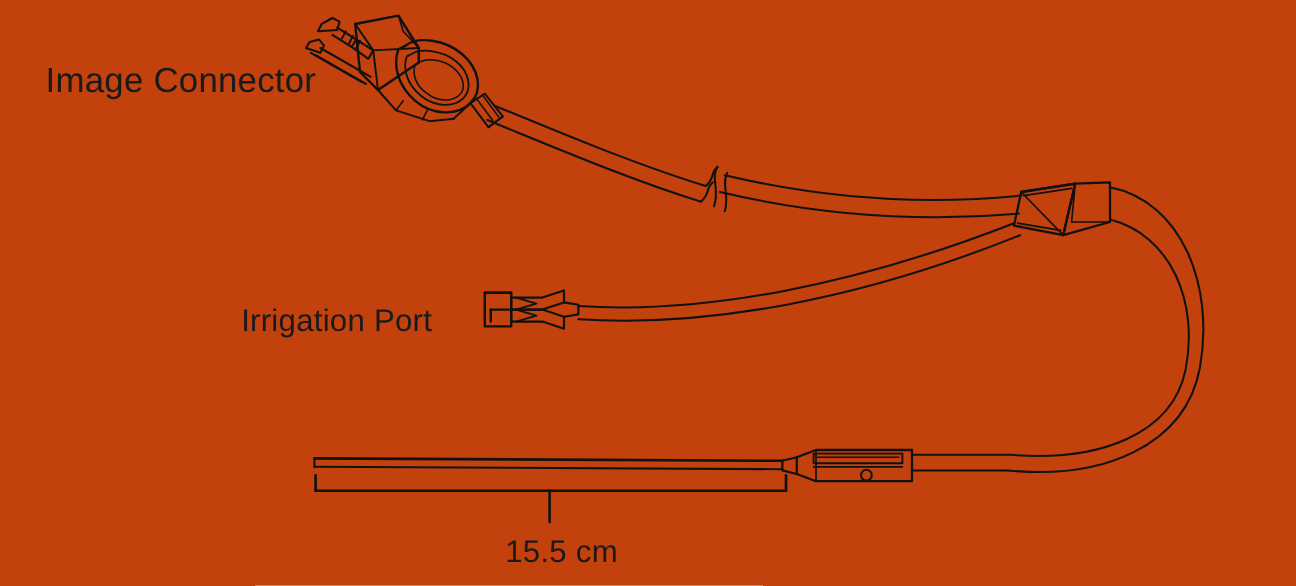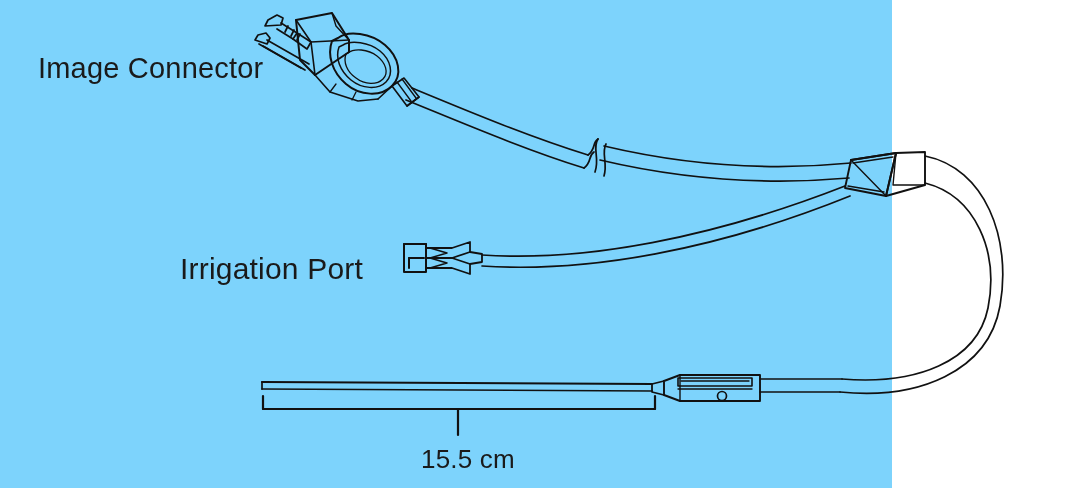--- a/index.html
+++ b/index.html
@@ -1,22 +1,22 @@
 <!DOCTYPE html>
 <html><head>
 <meta charset="utf-8">
 <style>
   html,body{margin:0;padding:0;background:#ffffff;}
   body{width:1080px;height:488px;overflow:hidden;
        font-family:"Liberation Sans",sans-serif;color:#111111;}
-  #stage{position:relative;width:892px;height:488px;background:#7dd3fc;}
+  #stage{position:relative;width:1080px;height:488px;background:#c2410c;}
   #art{position:absolute;left:0;top:0;width:1080px;height:488px;}
   .lbl{position:absolute;white-space:nowrap;color:#1a1a1a;}
   #lbl-image-connector{left:38px;top:52px;font-size:29px;letter-spacing:0.2px;}
-  #lbl-irrigation-port{left:180px;top:252px;font-size:30px;letter-spacing:0.2px;}
+  #lbl-irrigation-port{left:201px;top:252px;font-size:26px;letter-spacing:0.2px;}
   #lbl-dimension{left:421px;top:444px;font-size:26px;letter-spacing:0.2px;}
 </style>
 </head>
 <body>
 
 <div id="stage">
 
   <svg id="art" viewBox="0 0 1080 488" xmlns="http://www.w3.org/2000/svg">
 
     <g fill="none" stroke="#111111" stroke-width="2" stroke-linecap="round" stroke-linejoin="round">

